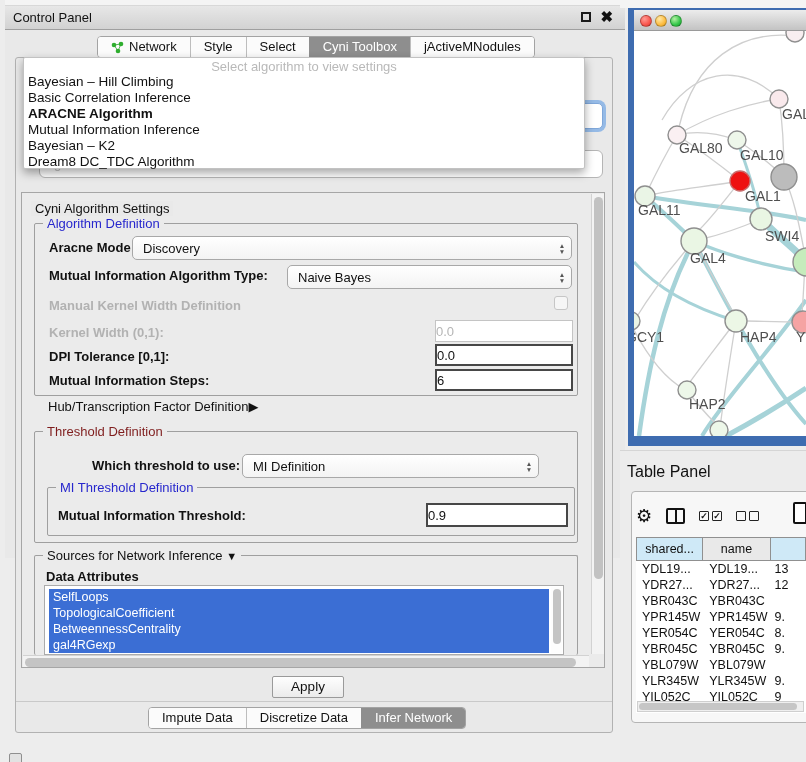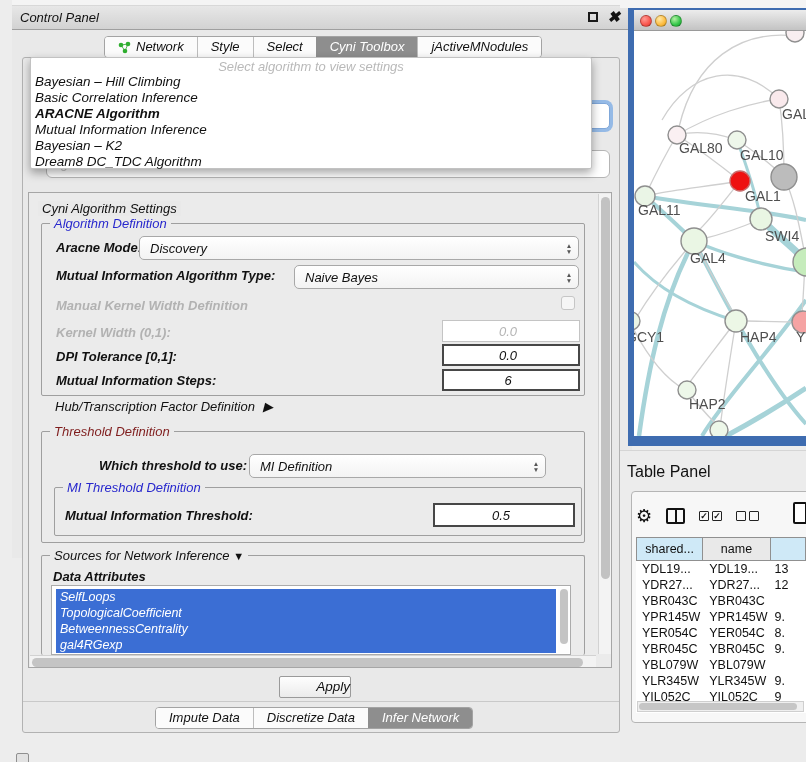--- a/index.html
+++ b/index.html
@@ -1,21 +1,21 @@
 <!DOCTYPE html>
 <html><head>
 <meta charset="utf-8">
 <style>
   * { box-sizing: border-box; margin:0; padding:0; }
   html,body { width:806px; height:762px; }
   body { position:relative; overflow:hidden; background:#ededed;
          font-family:"Liberation Sans", sans-serif; font-size:13px; color:#111; }
 
   
-  .cp { position:absolute; left:12px; top:0; width:620px; height:558px; background:#e9e9e9;font-style:italic; }
+  .cp { position:absolute; left:5px; top:0; width:620px; height:558px; background:#e9e9e9; }
   .cp-topstrip { position:absolute; left:0; top:0; width:620px; height:6px; background:#f4f4f4; border-bottom:1px solid #d8d8d8;}
   .cp-titlebar { position:absolute; left:0; top:6px; width:620px; height:24px;
                  background:linear-gradient(#e7e7e7,#d2d2d2); border-bottom:1px solid #9f9f9f; }
   .cp-title { position:absolute; left:8px; top:4px; font-size:13px; }
   .float-btn { position:absolute; right:34px; top:6px; width:10px; height:10px; border:2px solid #1a1a1a; background:transparent; }
   .close-btn { position:absolute; right:12px; top:2px; font-size:15px; font-weight:bold; }
 
   .tabbar { position:absolute; display:flex; background:#fbfbfb; border:1px solid #a3a3a3;
             border-radius:4px; overflow:hidden; z-index:4; height:22px; }
   .tabbar.top { left:92px; top:36px; }
@@ -55,42 +55,42 @@
   .legend.blue { color:#2727cd; }
   .legend.green { color:#7f1d1d; }
   .flabel { position:absolute; font-weight:bold; font-size:13px; white-space:nowrap; }
   .flabel.dis { color:#b2b2b2; }
   .combo { position:absolute; display:flex; align-items:center; background:linear-gradient(#ffffff,#f3f3f3);
            border:1px solid #a8a8a8; border-radius:5px; font-size:13px; }
   .combo .val { flex:1; padding-left:10px; }
   .combo .stp { width:18px; display:flex; flex-direction:column; align-items:center; gap:1px;
                 color:#555; font-size:6.5px; line-height:5px; }
   .tf { position:absolute; background:#fff; border:2px solid #474747; font-size:13px;
-        display:flex; align-items:center; justify-content:center; padding-right:6px; }
+        display:flex; align-items:center; justify-content:flex-start; padding-right:6px; }
   .tf.dis { border:1px solid #c4c4c4; color:#b5b5b5; }
   .cbx { position:absolute; width:14px; height:14px; border:1px solid #c6c6c6; border-radius:3px; background:#f6f6f6; }
-  .hub-row { position:absolute; left:26px; top:206px; font-size:13px; display:flex; align-items:center; gap:8px; }
+  .hub-row { position:absolute; left:26px; top:206px; font-size:13px; display:flex; align-items:center; }
   .tri-right { font-size:13px; }
   .tri-down { font-size:11px; }
   .attr-label { position:absolute; left:24px; top:376px; font-weight:bold; font-size:13px; }
   .attr-list { position:absolute; left:22px; top:392px; width:520px; height:70px;
                background:#fff; border:1px solid #ababab; overflow:hidden; }
   .attr-item { margin-left:4px; width:500px; height:16px; line-height:16px; padding-left:4px;
                background:#3b6ed4; color:#fff; font-size:12.5px; }
   .attr-item:first-child { margin-top:3px; }
   .attr-scroll { position:absolute; right:1px; top:1px; width:11px; height:66px; background:#fdfdfd; }
   .attr-thumb { position:absolute; left:1.5px; top:2px; width:8px; height:55px; background:#c4c4c4; border-radius:4px; }
   .vscroll { position:absolute; left:569px; top:1px; width:13px; height:460px; background:#f3f3f3; border-left:1px solid #d2d2d2; }
   .vthumb { position:absolute; left:2px; top:3px; width:9px; height:382px; background:#c2c2c2; border-radius:5px; }
   .hscroll { position:absolute; left:1px; top:462px; width:566px; height:12px; background:#f3f3f3; border-top:1px solid #d2d2d2; }
   .hthumb { position:absolute; left:2px; top:1.5px; width:551px; height:9px; background:#c4c4c4; border-radius:5px; }
 
   .apply-btn { position:absolute; left:267px; top:676px; width:72px; height:22px;
                background:linear-gradient(#fefefe,#ebebeb); border:1px solid #9a9a9a; border-radius:2px;
-               font-size:13.5px; text-align:right; line-height:20px; }
+               font-size:13.5px; text-align:center; line-height:20px; }
 
   .mini-icon { position:absolute; left:4px; top:753px; width:13px; height:12px;
                border:1px solid #8f8f8f; background:#e2e2e2; border-radius:2px; }
 
   
   .right-top { position:absolute; left:620px; top:0; width:186px; height:8px; background:#f4f4f4; }
   .net-window { position:absolute; left:628px; top:8px; width:178px; height:438px; background:#3e6cb0; }
   .net-titlebar { position:absolute; left:6px; top:2px; width:172px; height:21px;
                   background:linear-gradient(#ececec,#c3c3c3); border-bottom:1px solid #9a9a9a; }
   .tl { position:absolute; top:4.5px; width:12px; height:12px; border-radius:50%; border:1px solid rgba(0,0,0,0.25); }
@@ -226,21 +226,21 @@
         <span class="val">MI Definition</span>
         <span class="stp">
             <span>▲</span>
             <span>▼</span>
           </span>
       </div>
       <div class="group" style="left:12px; top:55px; width:528px; height:49px;">
         <span class="legend blue">MI Threshold Definition</span>
         <span class="flabel" style="left:10px; top:20px;">Mutual Information Threshold:</span>
         <div class="tf" style="left:378px; top:15px; width:142px; height:24px;">
-          <span>0.5</span>
+          <span>0.9</span>
         </div>
       </div>
     </div>
 
     <div class="group" style="left:12px; top:362px; width:544px; height:100px; border-bottom:none;">
       <span class="legend">
         <span>Sources for Network Inference</span>
         <span class="tri-down">▼</span>
       </span>
     </div>

